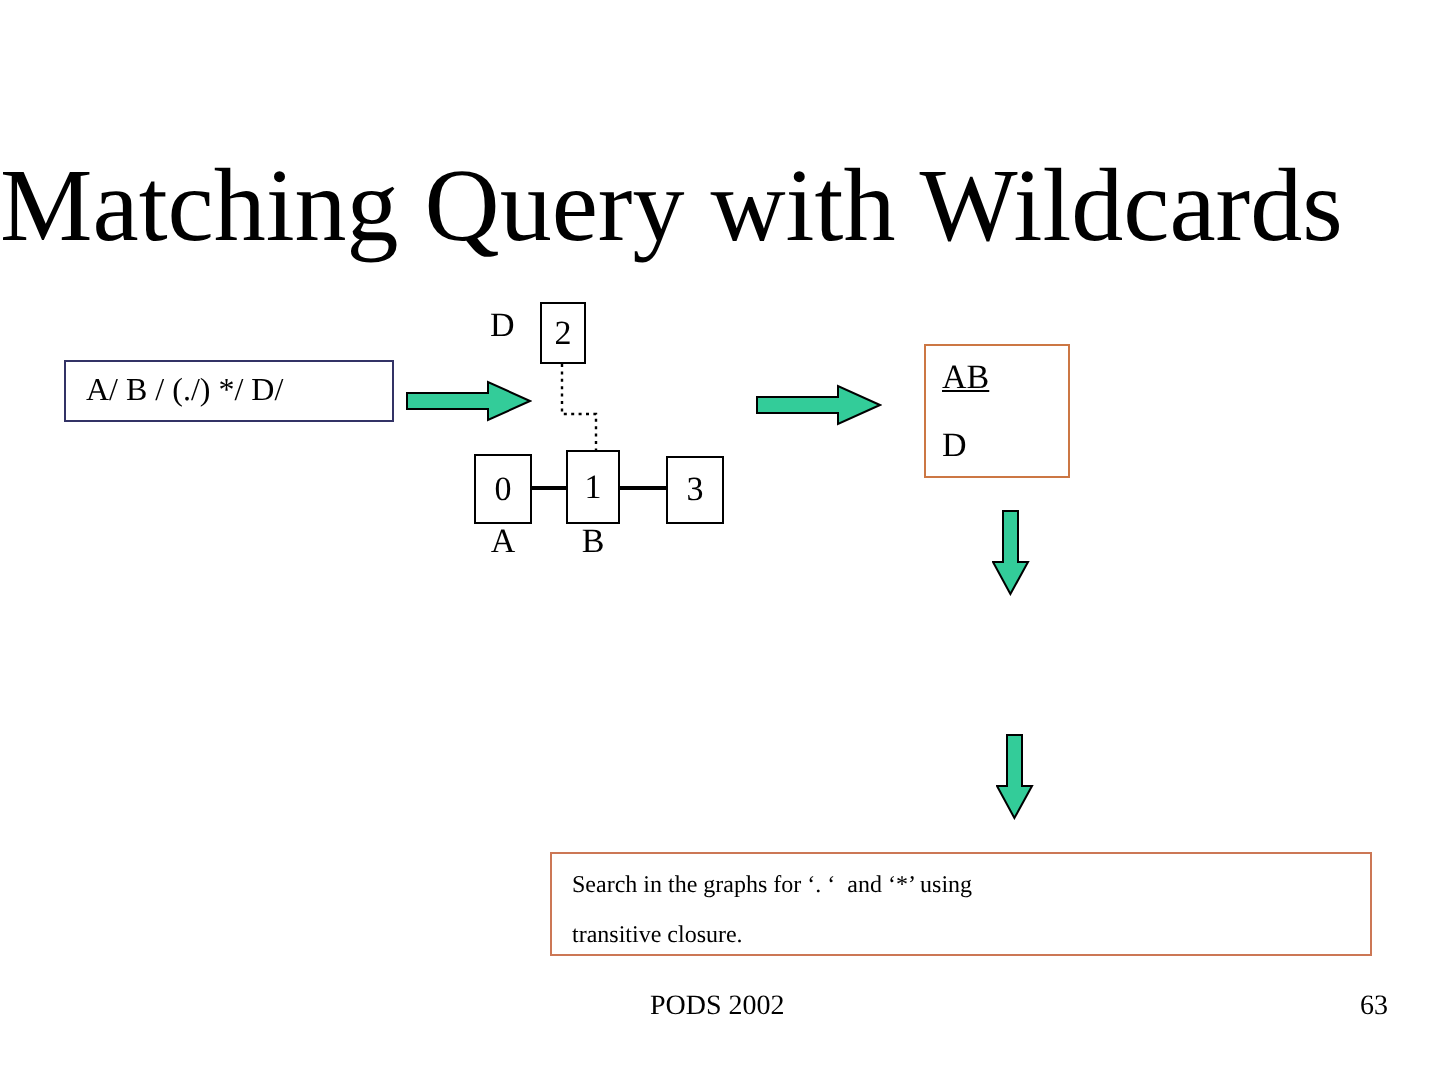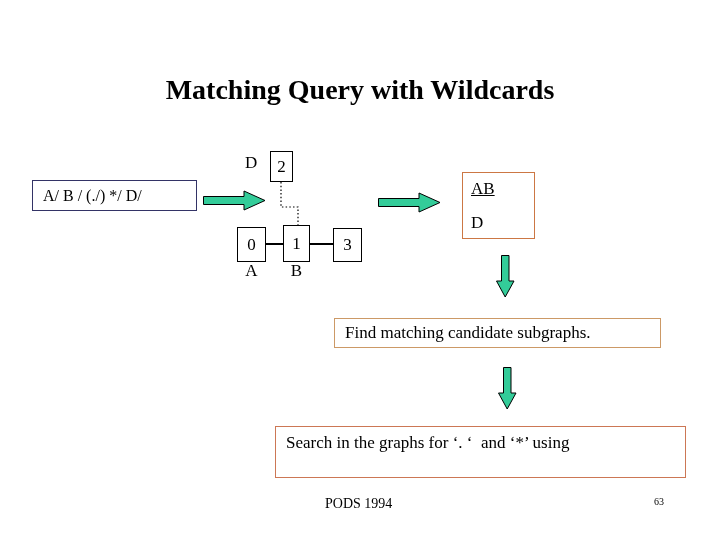--- a/index.html
+++ b/index.html
@@ -12,23 +12,23 @@
     position: relative;
     width: 720px;
     height: 540px;
     background: var(--background, #fff);
     overflow: hidden;
     color: var(--text, #000);
   }
   .abs { position: absolute; }
   .title {
     left: 0; right: 0; top: 74px;
-    text-align: center;
-    font-size: 28px;
-    font-weight: bold;
+    text-align: left;
+    font-size: 52px;
+    font-weight: normal;
     margin: 0;
     color: var(--text, #000);
     letter-spacing: 0px;
   }
   .query-box {
     left: 32px; top: 180px;
     width: 153px; height: 29px;
     border: 1.5px solid var(--query-box-border, #336);
     font-size: 16px;
     line-height: 29px;
@@ -83,28 +83,28 @@
     border: 1.5px solid var(--find-box-border, #cc9966);
     font-size: 17px;
     line-height: 28px;
     padding-left: 10px;
   }
   
   .search-box {
     left: 275px; top: 426px;
     width: 399px; height: 47px;
     border: 1.5px solid var(--search-box-border, #cc7755);
-    font-size: 17px;
+    font-size: 12px;
     line-height: 25px;
     padding: 3px 0 0 10px;
   }
   .search-line { white-space: pre-wrap; }
   
   .footer-conf { left: 325px; top: 496px; font-size: 14px; }
-  .footer-page { left: 654px; top: 496px; font-size: 10px; }
+  .footer-page { left: 680px; top: 496px; font-size: 14px; }
 </style>
 </head>
 <body>
 
 <div class="slide">
 
   <h1 class="abs title">Matching Query with Wildcards</h1>
 
   <div class="abs query-box">
     <span>A/ B / (./) */ D/</span>
@@ -143,28 +143,26 @@
 
   <div class="abs result-box">
     <span class="result-line1">AB</span>
     <span class="result-line2">D</span>
   </div>
 
   <svg class="abs arrow arrow-d1" width="19" height="43" viewBox="0 0 19 43">
     <polygon class="arrow-poly" points="5.5,0.5 13,0.5 13,26 18,26 9.2,42 0.5,26 5.5,26"></polygon>
   </svg>
 
-  <div class="abs find-box">
-    <span>Find matching candidate subgraphs.</span>
-  </div>
 
   <svg class="abs arrow arrow-d2" width="19" height="43" viewBox="0 0 19 43">
     <polygon class="arrow-poly" points="5.5,0.5 13,0.5 13,26 18,26 9.2,42 0.5,26 5.5,26"></polygon>
   </svg>
 
   <div class="abs search-box">
     <div class="search-line">Search in the graphs for ‘. ‘  and ‘*’ using</div>
+    <div class="search-line">transitive closure.</div>
   </div>
 
-  <div class="abs footer-conf">PODS 1994</div>
+  <div class="abs footer-conf">PODS 2002</div>
   <div class="abs footer-page">63</div>
 
 </div>
 
 </body></html>

